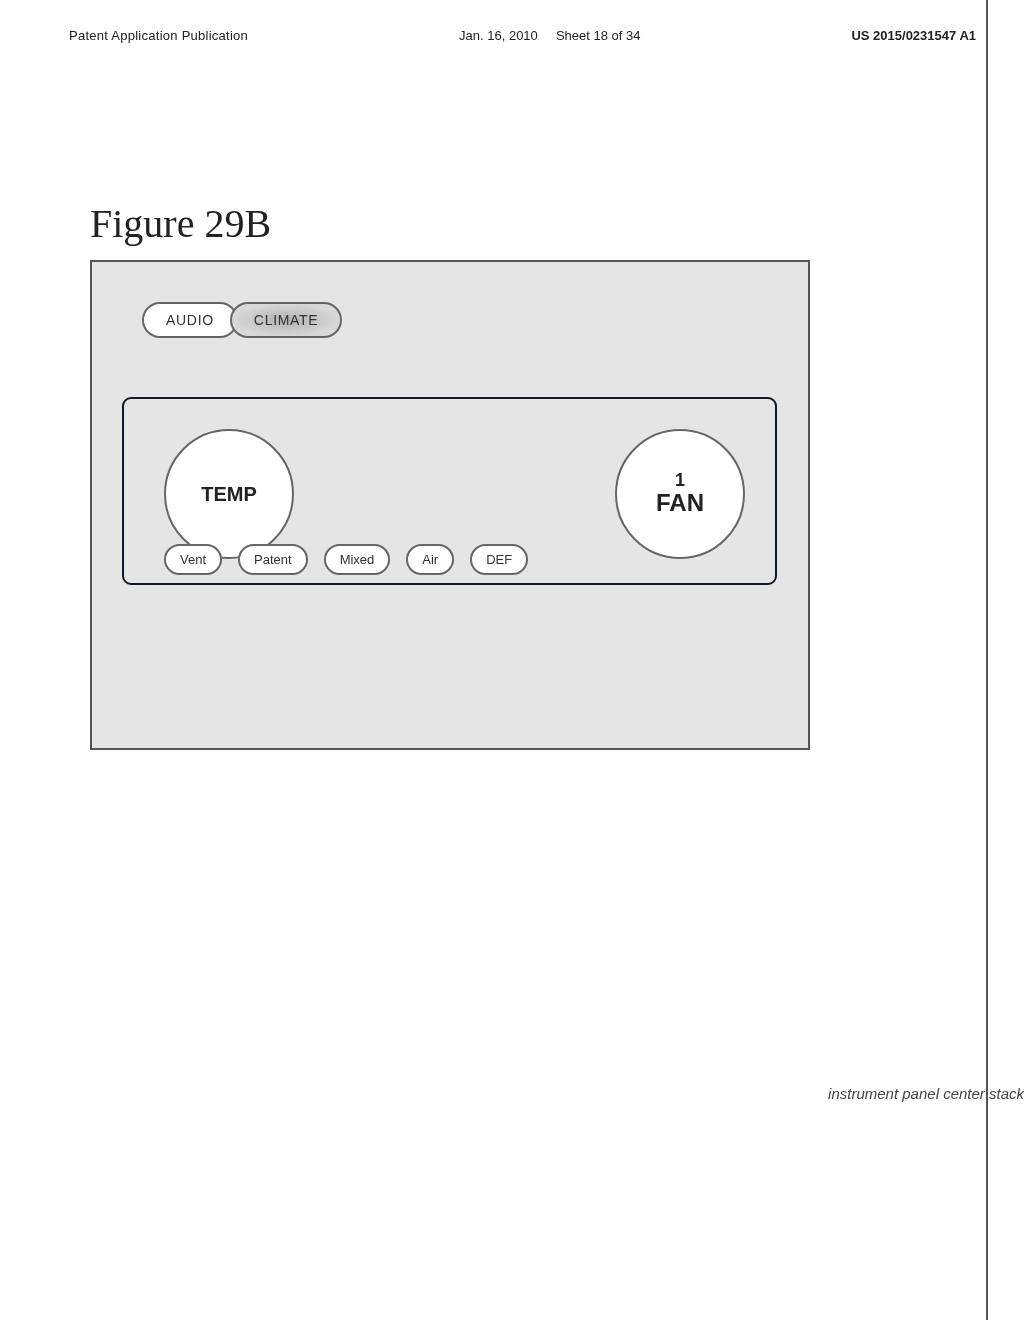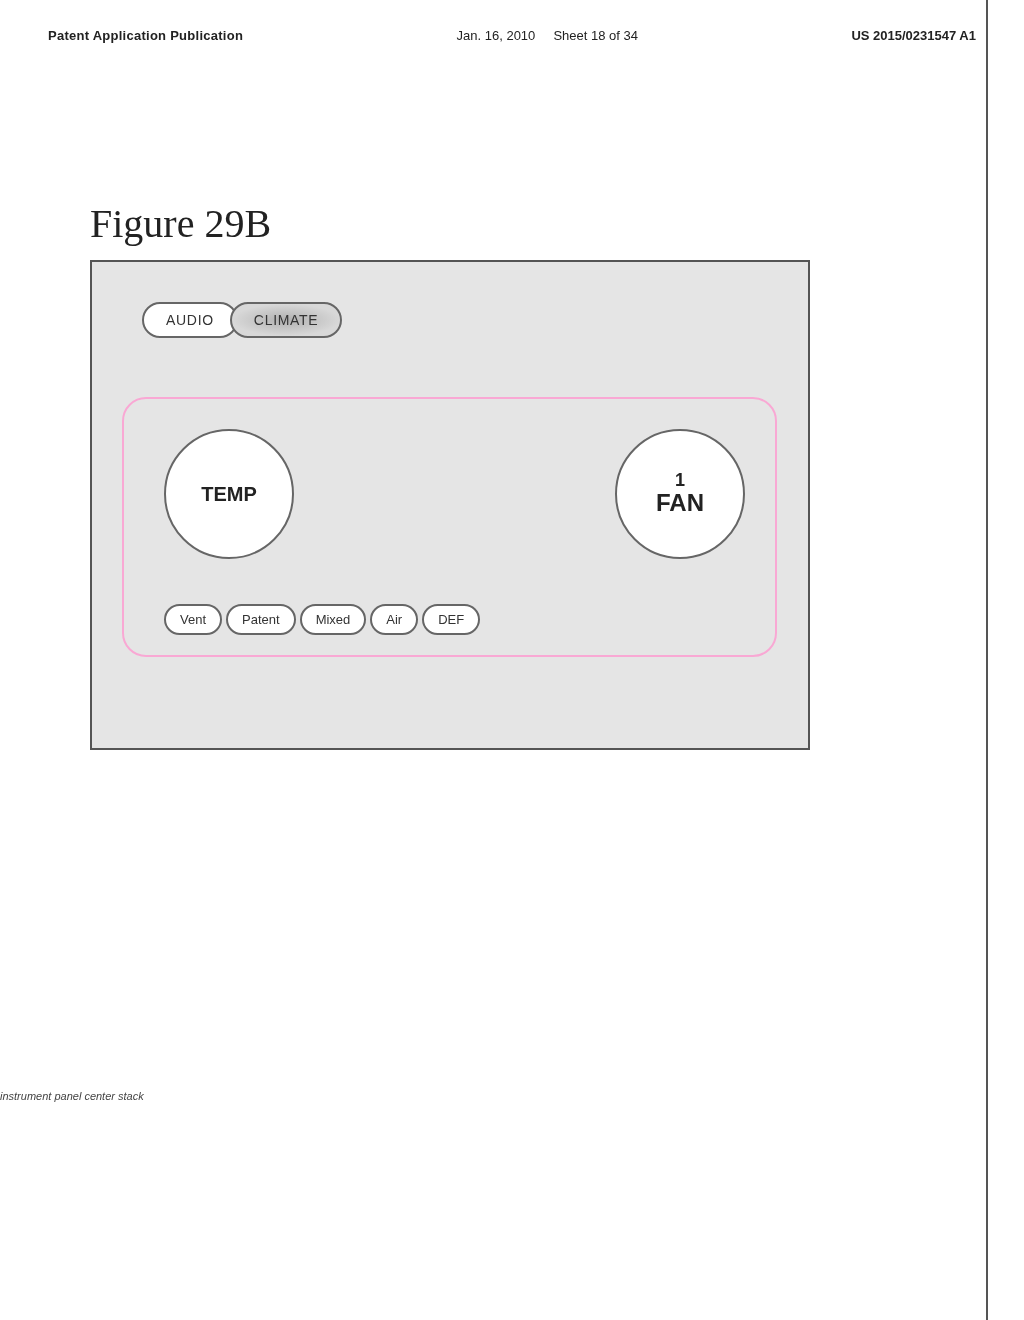--- a/index.html
+++ b/index.html
@@ -16,22 +16,23 @@
     .page-header {
       display: flex;
       justify-content: space-between;
       align-items: flex-start;
       padding: 28px 48px 0 48px;
       font-size: 13px;
       color: #222;
     }
 
     .header-left {
-      font-weight: bold;
+      font-weight: normal;
       letter-spacing: 0.02em;
+      margin-left: 21px;
     }
 
     .header-center {
       text-align: center;
     }
 
     .header-right {
       text-align: right;
       font-weight: bold;
     }
@@ -100,23 +101,23 @@
     .tab-button:nth-child(2) {
       z-index: 2;
     }
 
     
     .control-area {
       position: absolute;
       top: 135px;
       left: 30px;
       width: 655px;
-      height: 260px;
-      border: 2px solid #f9a8d4;
-      border-radius: 24px;
+      height: 188px;
+      border: 2px solid #0f172a;
+      border-radius: 9px;
     }
 
     
     .temp-knob {
       position: absolute;
       top: 30px;
       left: 40px;
       width: 130px;
       height: 130px;
       border: 2px solid #666;
@@ -157,46 +158,46 @@
 
     .fan-label {
       font-size: 24px;
       font-weight: bold;
       line-height: 1.2;
     }
 
     
     .bottom-buttons {
       position: absolute;
-      bottom: 20px;
+      bottom: 8px;
       left: 40px;
       display: flex;
-      gap: 4px;
+      gap: 16px;
       align-items: center;
     }
 
     .mode-button {
       border: 2px solid #666;
       border-radius: 20px;
       padding: 6px 14px;
       font-size: 13px;
       background: #fff;
       color: #333;
       cursor: pointer;
       font-family: Arial, Helvetica, sans-serif;
     }
 
     
     .caption {
       position: absolute;
       bottom: 218px;
       left: 0;
       right: 0;
-      text-align: left;
-      font-size: 11px;
+      text-align: right;
+      font-size: 15px;
       color: #444;
       font-style: italic;
     }
   </style>
 </head>
 <body>
 
 <div class="right-border-line"></div>
 
 <div class="page-header">

